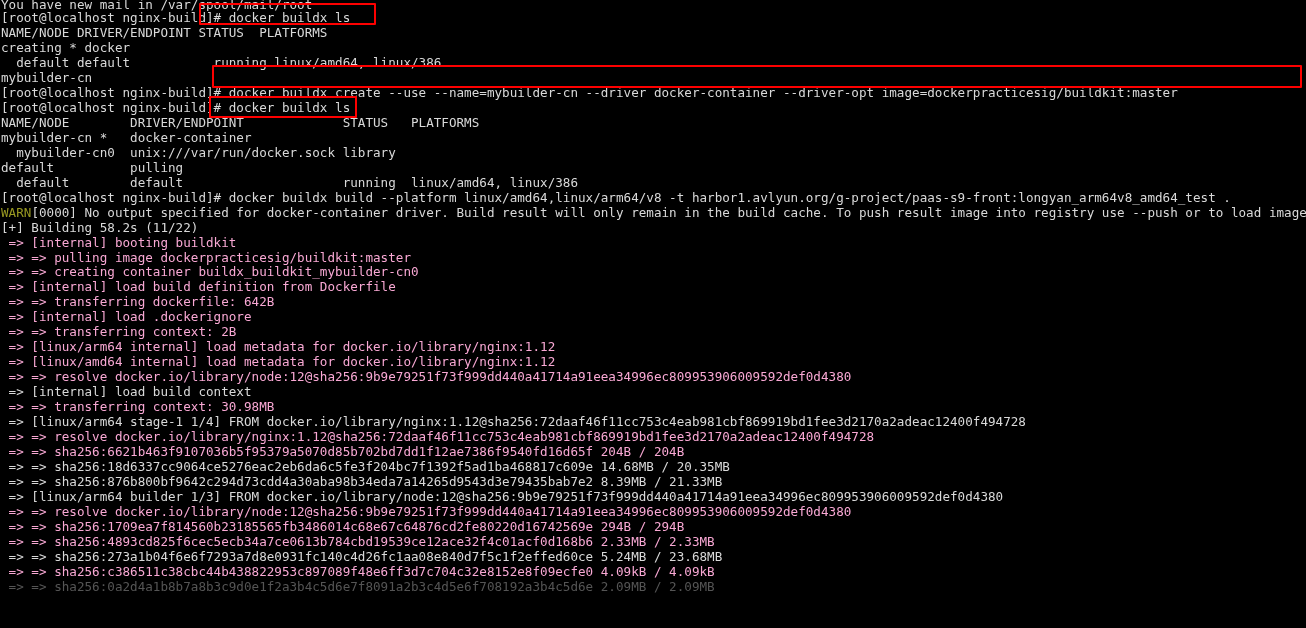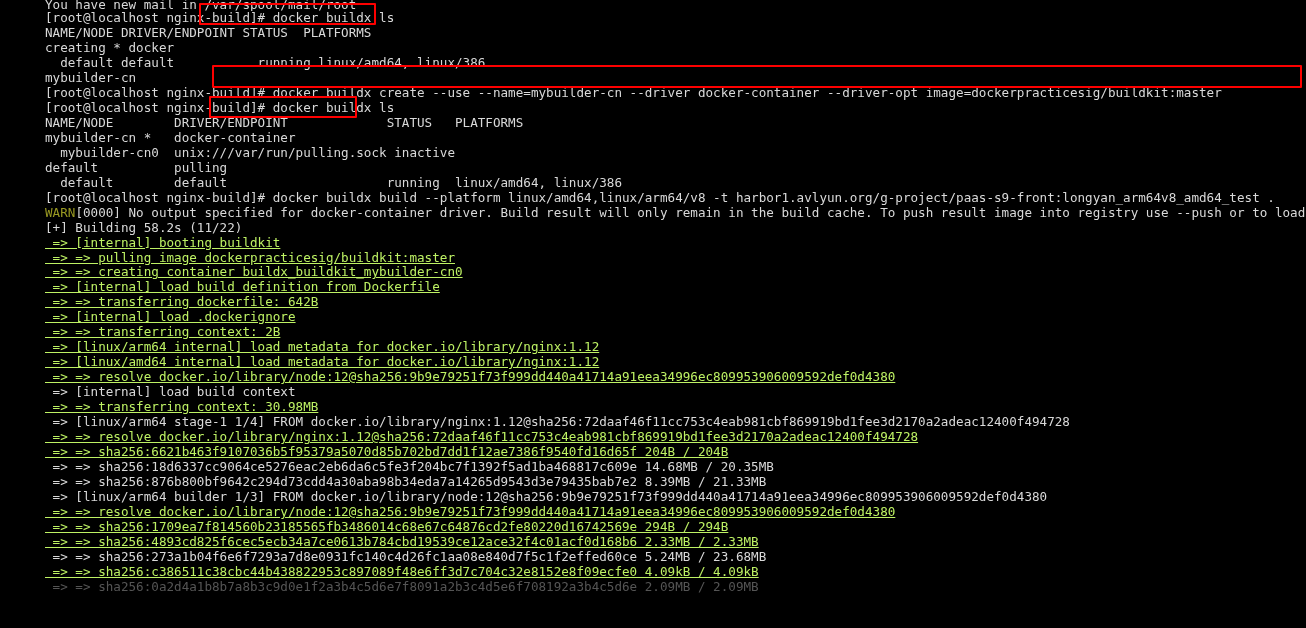--- a/index.html
+++ b/index.html
@@ -31,24 +31,23 @@
   .tline {
     display: block;
     height: 14.97px;
     line-height: 14.97px;
     font-size: 12.6px;
     letter-spacing: 0.01px;
     white-space: pre;
     color: #d8d8d8;
     font-family: "DejaVu Sans Mono", "Liberation Mono", monospace;
     overflow: hidden;
-    margin-left: 44px;
   }
   .c-white  { color: #d9d9d9; }
-  .c-blue   { color: #bef264; text-decoration: underline; }
+  .c-blue   { color: #f9a8d4; }
   .c-yellow { color: #9a9a22; }
   .c-dim    { color: #555555; }
 
   
   .tline.clip-top {
     height: 11px;
     line-height: 9px;
   }
 
   .hl-box {
@@ -68,21 +67,21 @@
       <div class="tline c-white clip-top">You have new mail in /var/spool/mail/root</div>
       <div class="tline c-white">[root@localhost nginx-build]# docker buildx ls</div>
       <div class="tline c-white">NAME/NODE DRIVER/ENDPOINT STATUS  PLATFORMS</div>
       <div class="tline c-white">creating * docker</div>
       <div class="tline c-white">  default default           running linux/amd64, linux/386</div>
       <div class="tline c-white">mybuilder-cn</div>
       <div class="tline c-white">[root@localhost nginx-build]# docker buildx create --use --name=mybuilder-cn --driver docker-container --driver-opt image=dockerpracticesig/buildkit:master</div>
       <div class="tline c-white">[root@localhost nginx-build]# docker buildx ls</div>
       <div class="tline c-white">NAME/NODE        DRIVER/ENDPOINT             STATUS   PLATFORMS</div>
       <div class="tline c-white">mybuilder-cn *   docker-container</div>
-      <div class="tline c-white">  mybuilder-cn0  unix:///var/run/pulling.sock inactive</div>
+      <div class="tline c-white">  mybuilder-cn0  unix:///var/run/docker.sock library</div>
       <div class="tline c-white">default          pulling</div>
       <div class="tline c-white">  default        default                     running  linux/amd64, linux/386</div>
       <div class="tline c-white">[root@localhost nginx-build]# docker buildx build --platform linux/amd64,linux/arm64/v8 -t harbor1.avlyun.org/g-project/paas-s9-front:longyan_arm64v8_amd64_test .</div>
       <div class="tline c-yellow"><span class="c-yellow">WARN</span><span class="c-white">[0000] No output specified for docker-container driver. Build result will only remain in the build cache. To push result image into registry use --push or to load image into docker u</span></div>
       <div class="tline c-white">[+] Building 58.2s (11/22)</div>
       <div class="tline c-blue"> =&gt; [internal] booting buildkit</div>
       <div class="tline c-blue"> =&gt; =&gt; pulling image dockerpracticesig/buildkit:master</div>
       <div class="tline c-blue"> =&gt; =&gt; creating container buildx_buildkit_mybuilder-cn0</div>
       <div class="tline c-blue"> =&gt; [internal] load build definition from Dockerfile</div>
       <div class="tline c-blue"> =&gt; =&gt; transferring dockerfile: 642B</div>

